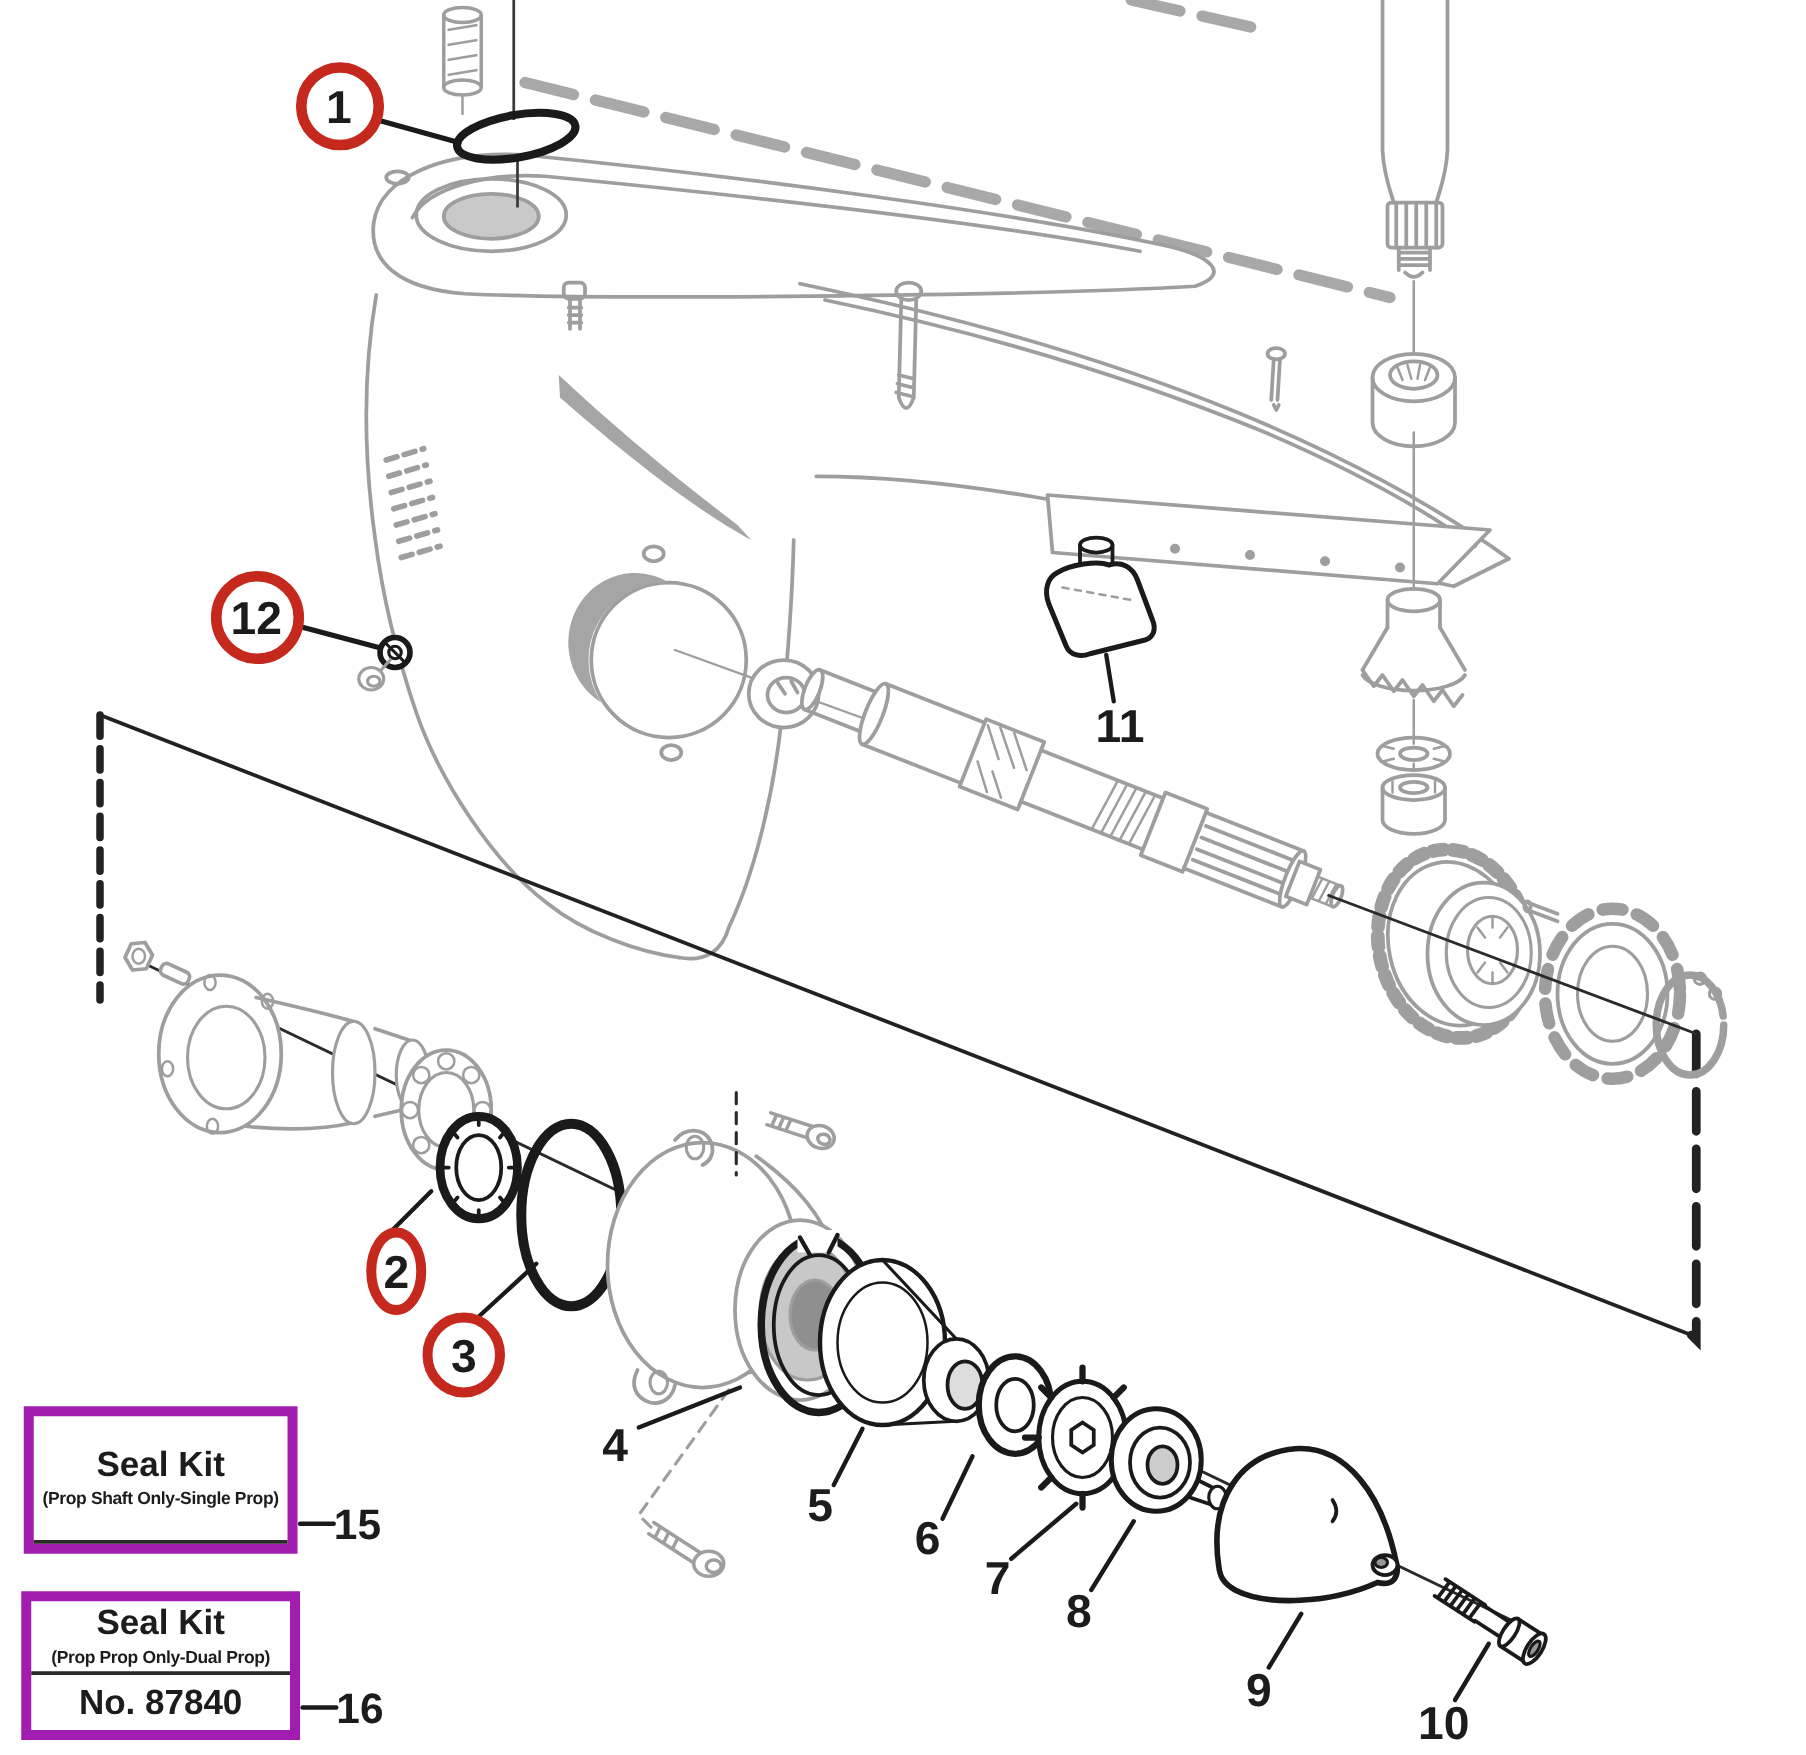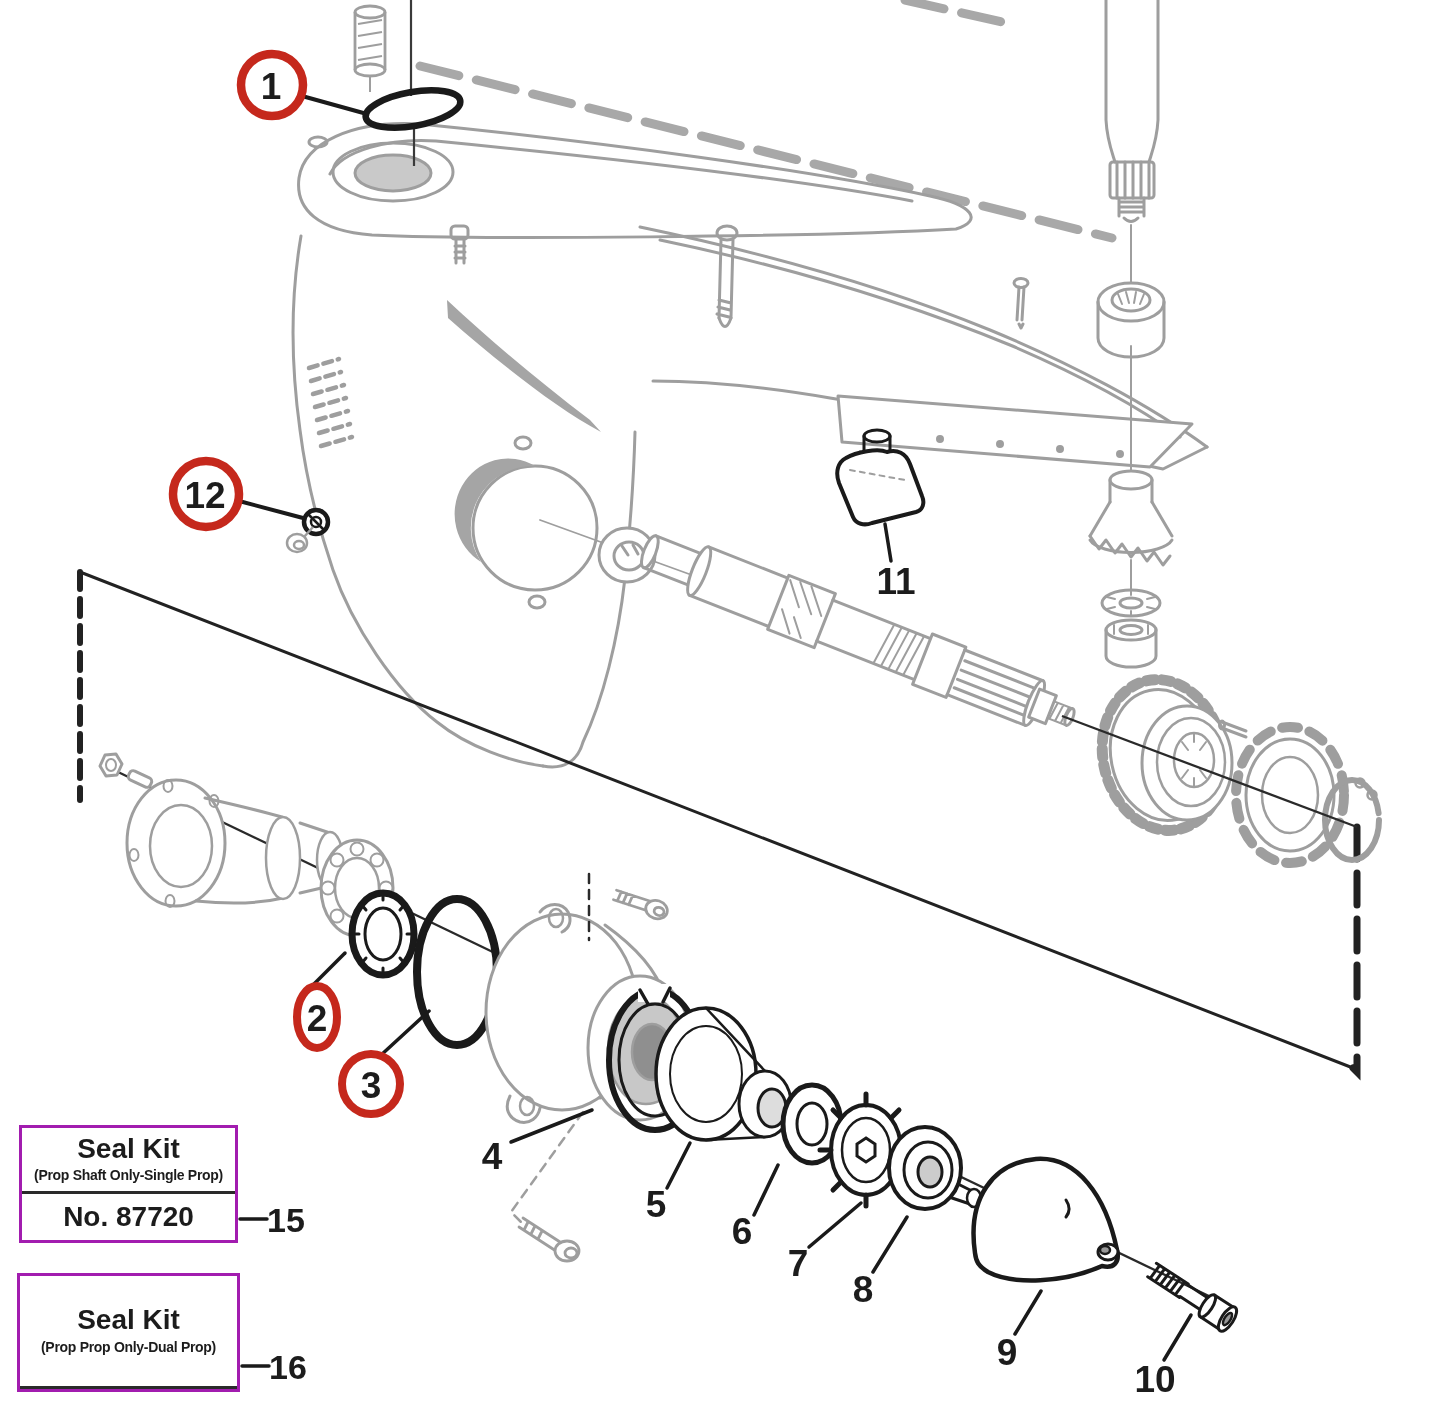--- a/index.html
+++ b/index.html
@@ -8,21 +8,21 @@
     font-family:"Liberation Sans", sans-serif;overflow:hidden;
   }
   svg{position:absolute;left:0;top:0;}
   .callout-num{
     font-family:"Liberation Sans", sans-serif;font-size:37px;font-weight:bold;fill:#1c1c1c;
   }
   .ref-num{
     font-family:"Liberation Sans", sans-serif;font-size:34px;font-weight:bold;fill:#1c1c1c;
   }
   .kit-box{
-    position:absolute;border:3px solid #a21caf;background:#fff;
+    position:absolute;border:8px solid #a21caf;background:#fff;
     display:flex;flex-direction:column;box-sizing:border-box;color:#1c1c1c;
   }
   .kit-top{
     flex:1;border-bottom:3px solid #2a2a2a;display:flex;flex-direction:column;
     align-items:center;justify-content:center;padding:2px 2px 4px 2px;
   }
   .kit-title{font-size:28px;font-weight:bold;line-height:1.1;}
   .kit-scope{font-size:14px;font-weight:bold;white-space:nowrap;margin-top:3px;letter-spacing:-0.3px;}
   .kit-num{
     height:46px;display:flex;align-items:center;justify-content:center;
@@ -423,23 +423,23 @@
       <text x="288" y="1367" class="ref-num" text-anchor="middle" dominant-baseline="central">16</text>
     </g>
   </g>
 </svg>
 
   <div class="kit-box" style="left:19px;top:1125px;width:219px;height:118px">
     <div class="kit-top">
       <div class="kit-title">Seal Kit</div>
       <div class="kit-scope">(Prop Shaft Only-Single Prop)</div>
     </div>
-    <div class="kit-num">No. 87720</div>
   </div>
 
   <div class="kit-box" style="left:17px;top:1273px;width:223px;height:119px">
     <div class="kit-top">
       <div class="kit-title">Seal Kit</div>
       <div class="kit-scope">(Prop Prop Only-Dual Prop)</div>
     </div>
+    <div class="kit-num">No. 87840</div>
   </div>
 
 </div>
 
 </body></html>

